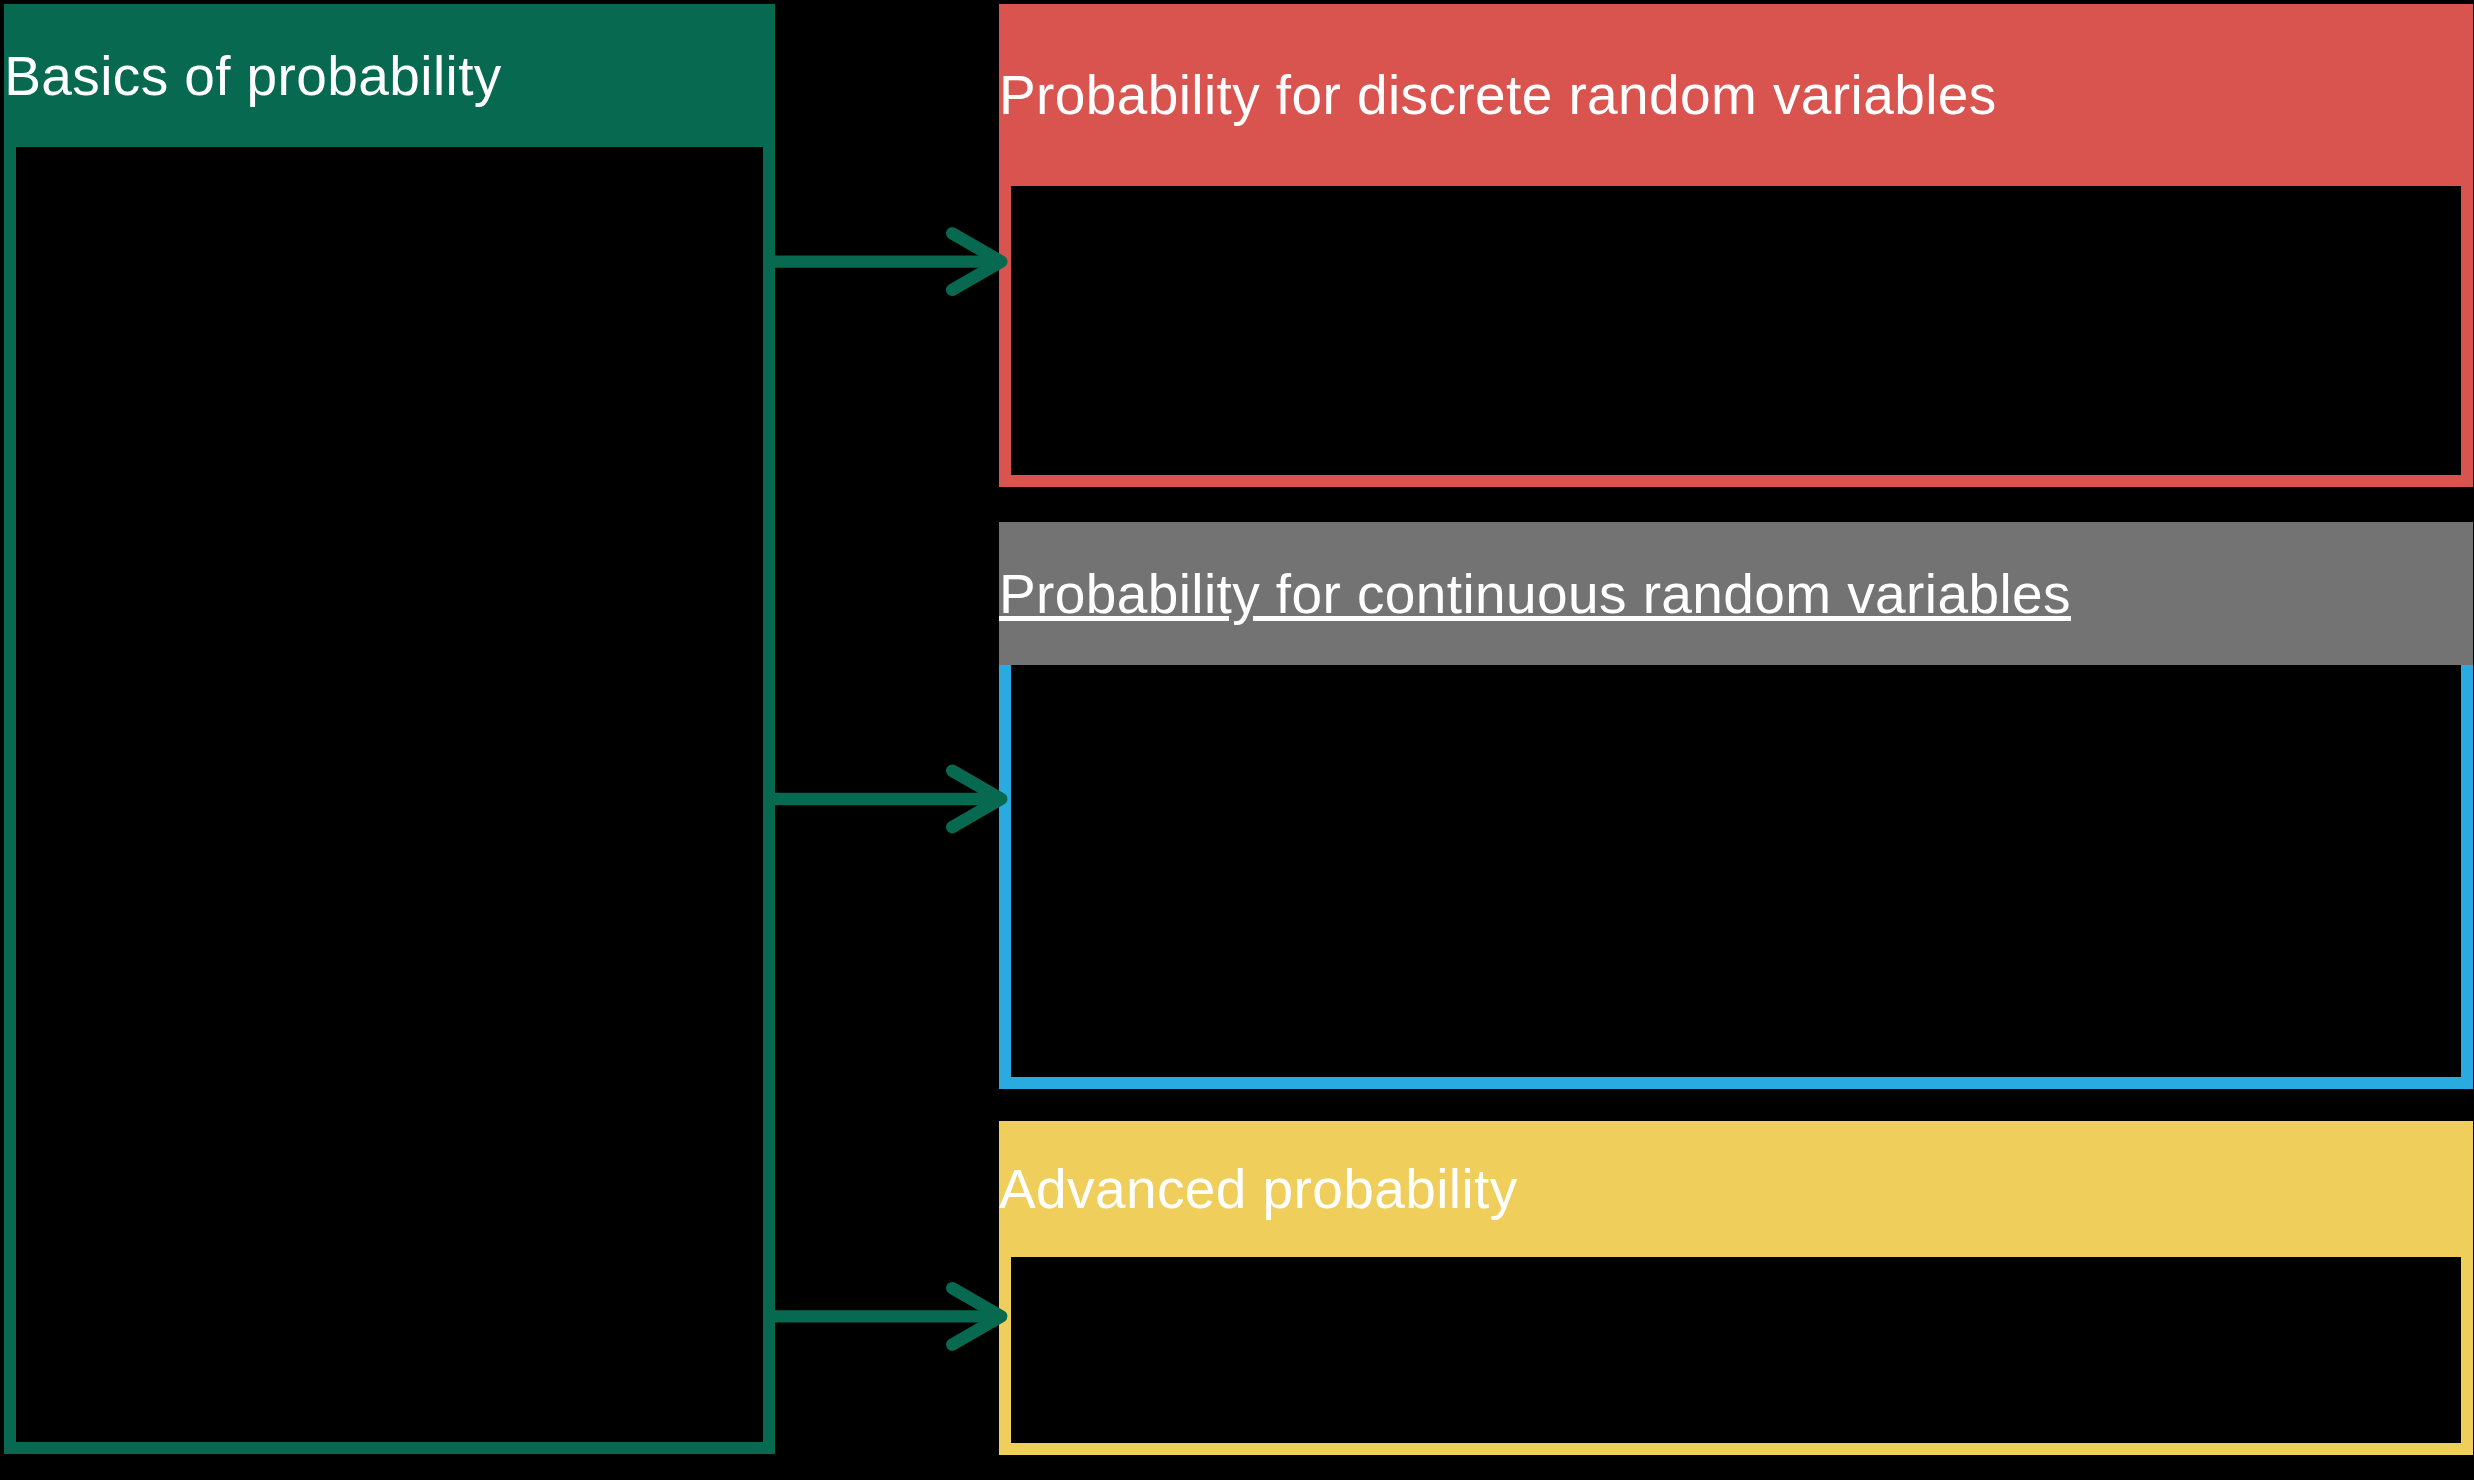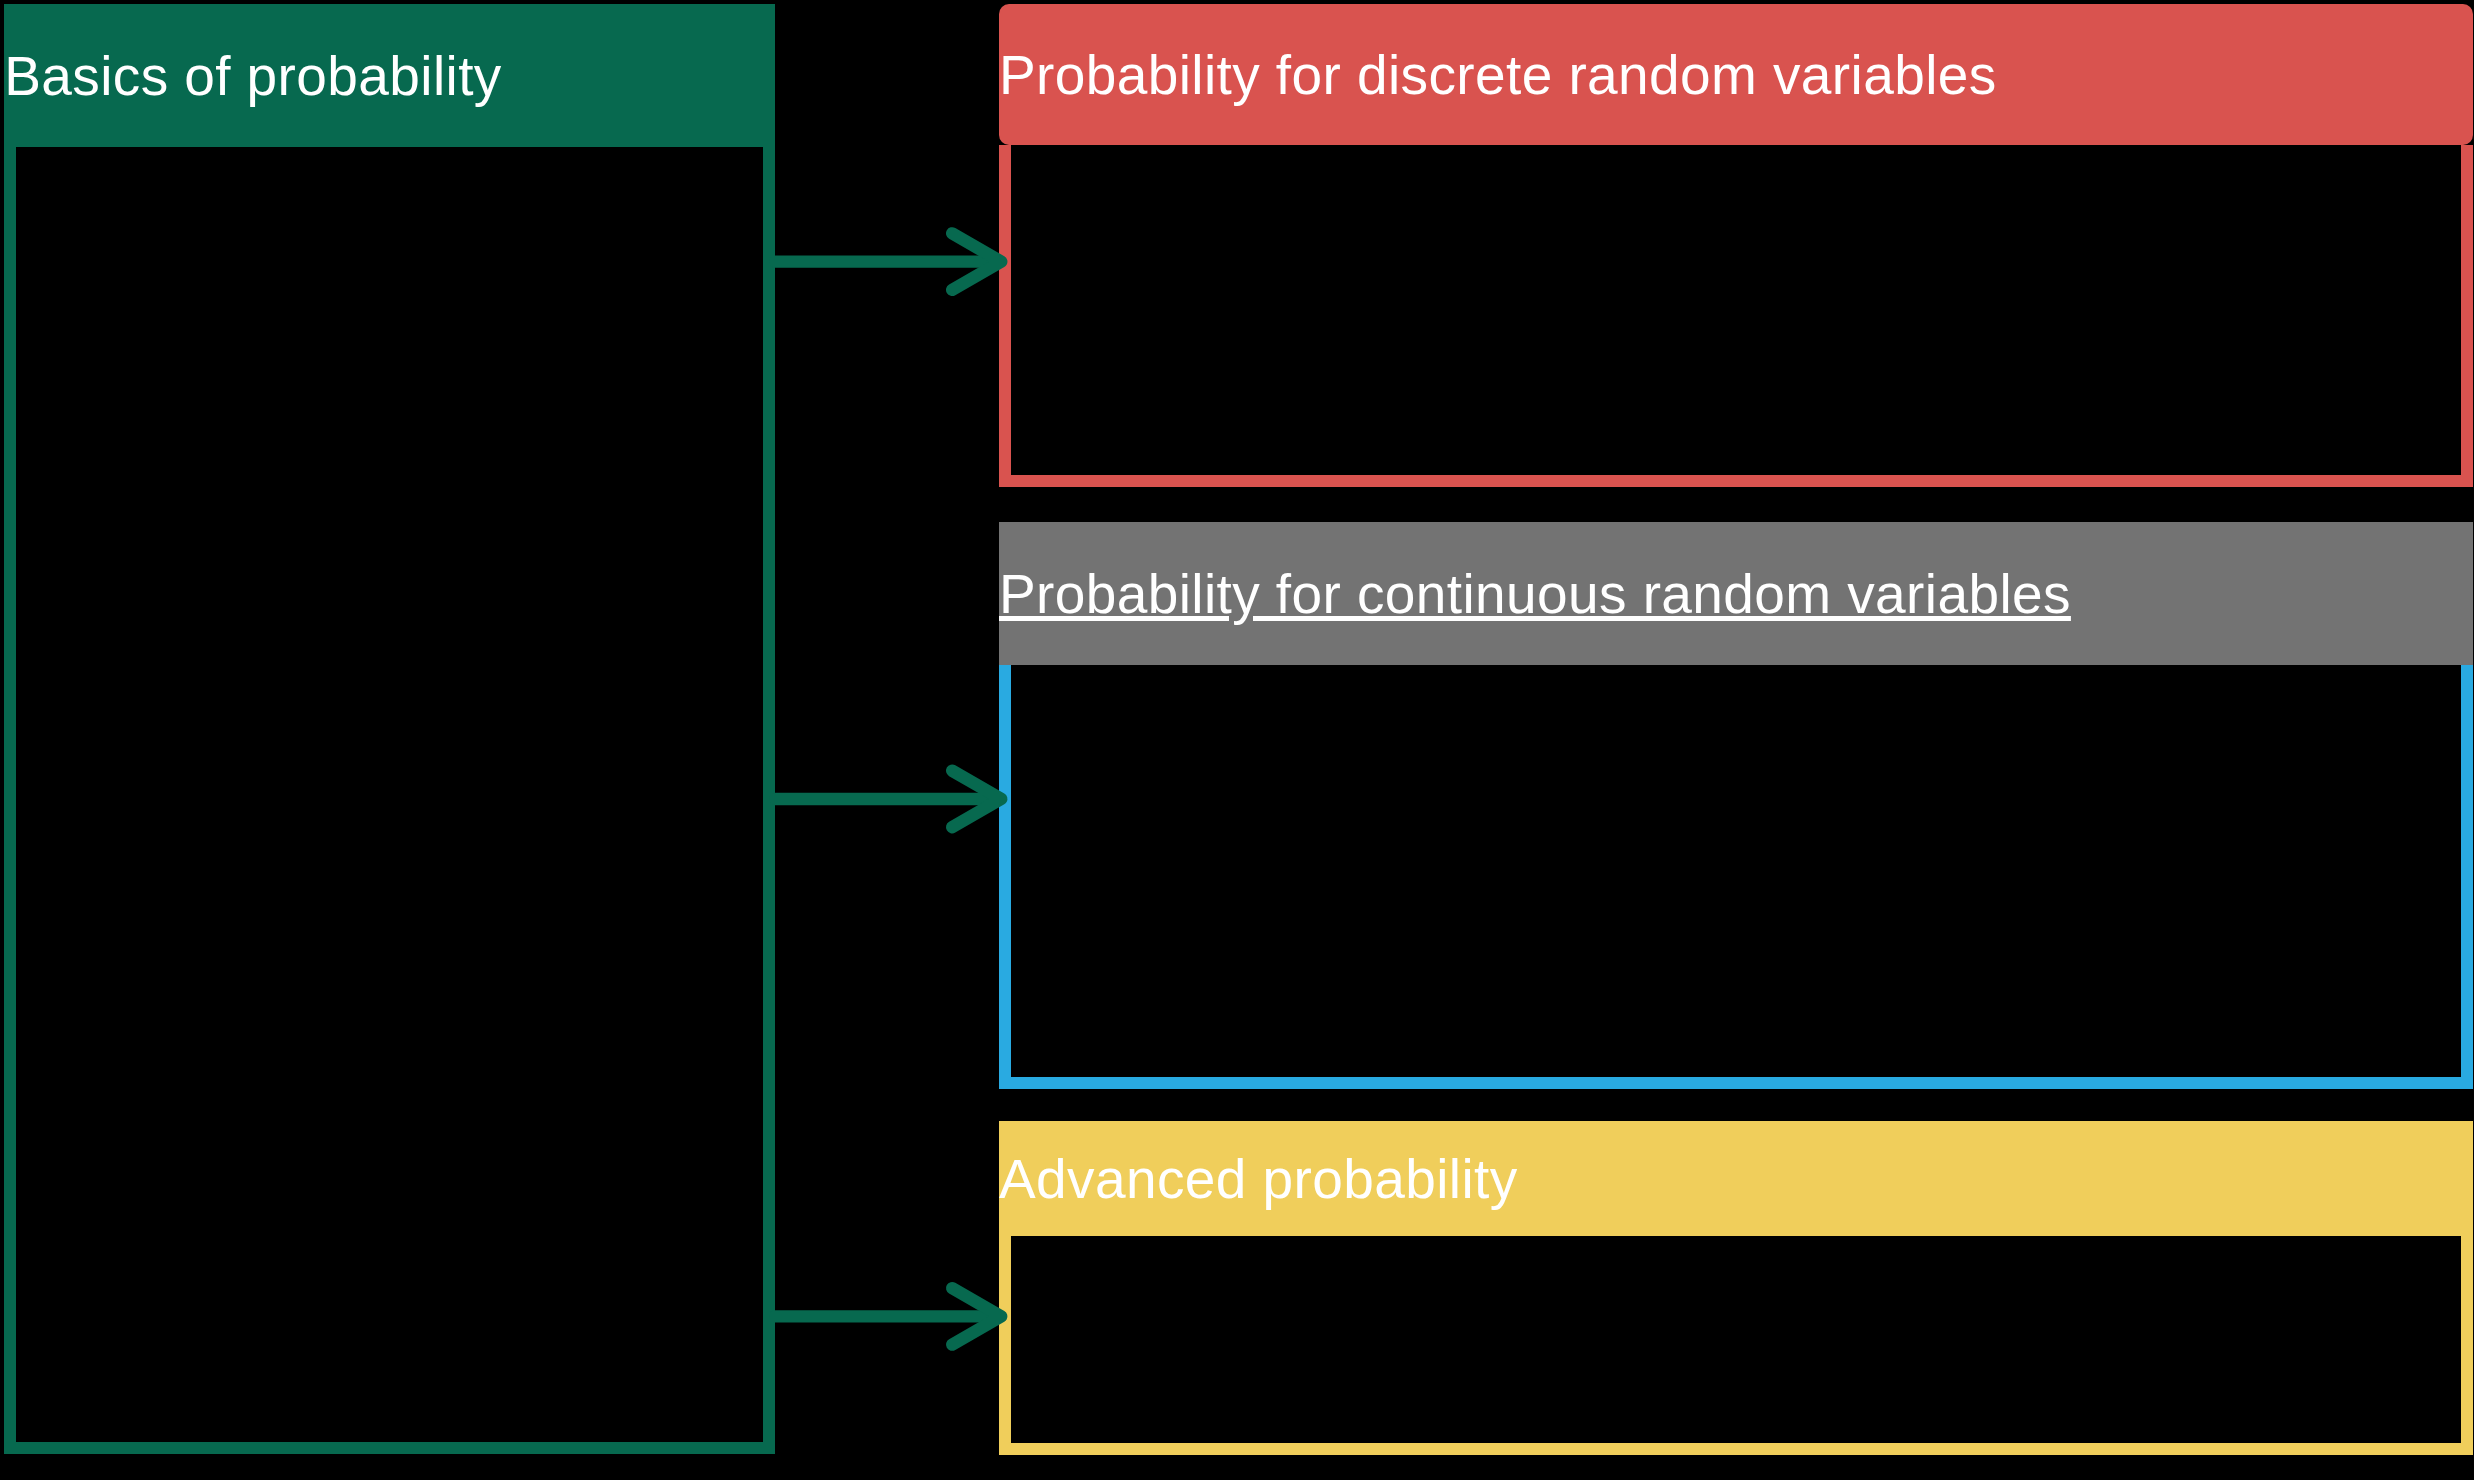--- a/index.html
+++ b/index.html
@@ -35,25 +35,25 @@
     flex: 1 1 auto;
     background: #000000;
     border-style: solid;
     border-width: 0 12.5px 12.5px 12.5px;
     box-sizing: border-box;
   }
   
   .box-basics     { left: 4.2px;    top: 4.2px;    width: 771px;  height: 1450px; }
   .box-basics .box-header     { height: 143px; }
   .box-discrete   { left: 999px; top: 4.2px;    width: 1474px; height: 483px; }
-  .box-discrete .box-header   { height: 141px; border-radius: 10px; }
+  .box-discrete .box-header   { height: 182px; }
   .box-continuous { left: 999px; top: 522px;  width: 1474px; height: 567px; }
   .box-continuous .box-header { height: 143px; }
   .box-advanced   { left: 999px; top: 1121px; width: 1474px; height: 334px; }
-  .box-advanced .box-header   { height: 115px; }
+  .box-advanced .box-header   { height: 136px; }
 
   .arrows-layer {
     position: absolute;
     left: 0;
     top: 0;
     width: 2475px;
     height: 1480px;
     pointer-events: none;
   }
   .arrow-line, .arrow-head {

